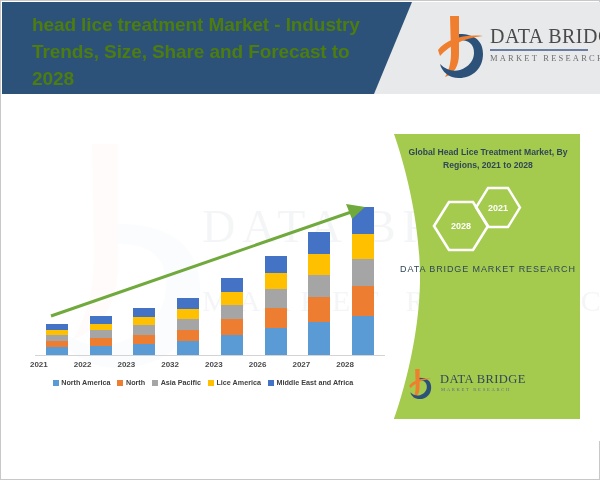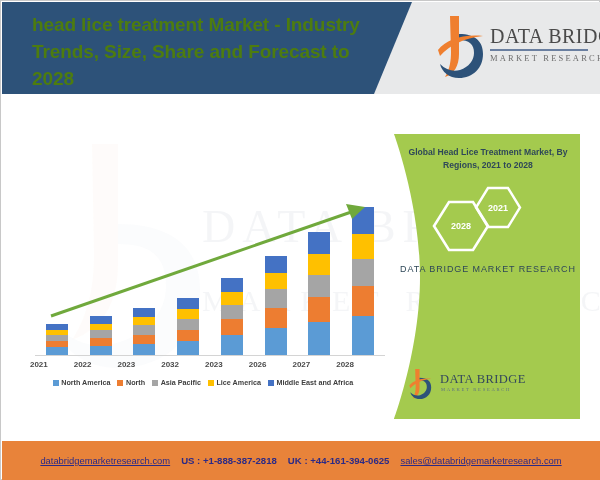--- a/index.html
+++ b/index.html
@@ -319,20 +319,14 @@
             <path d="M2 36 C10 26 26 20 47 22 C28 24 14 31 4 42 Z" fill="#ef7f2f"></path>
           </svg>
         </div>
         <div class="db">DATA BRIDGE</div>
         <div class="mr">MARKET RESEARCH</div>
       </div>
     </div>
 
   </div>
 
-  <div class="footer">
-    <a class="f-link" href="#">databridgemarketresearch.com</a>
-    <span class="f-text">US : +1-888-387-2818</span>
-    <span class="f-text">UK : +44-161-394-0625</span>
-    <a class="f-link" href="#">sales@databridgemarketresearch.com</a>
-  </div>
 
 </div>
 
 </body></html>

